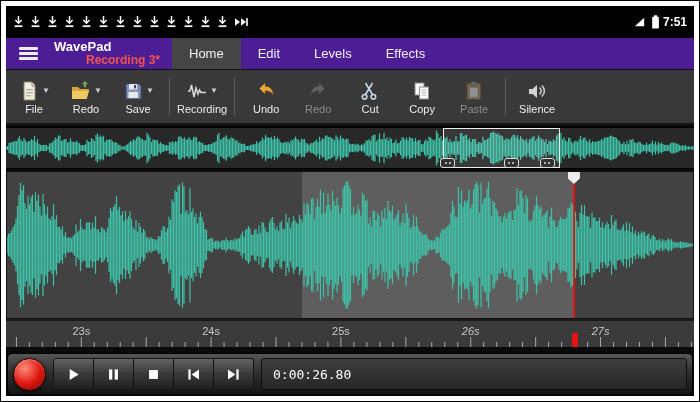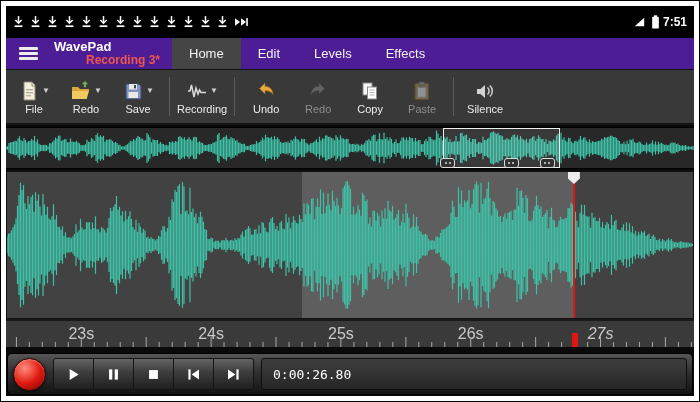--- a/index.html
+++ b/index.html
@@ -54,21 +54,21 @@
   
   .main-view{flex:1;background:#424242;position:relative;margin-top:2px;border:1px solid #111;overflow:hidden;}
   .mv-selection{position:absolute;top:0;bottom:0;background:#5e5e5e;}
   .main-view svg{position:absolute;inset:0;width:100%;height:100%;display:block;}
   .cursor-line{position:absolute;top:0;bottom:0;width:2px;background:#e21414;transform:translateX(-1px);z-index:4;}
   .cursor-flag{position:absolute;top:0;width:12px;height:12px;background:#ededed;
                clip-path:polygon(0 0,100% 0,100% 55%,50% 100%,0 55%);transform:translateX(-6px);z-index:5;}
 
   
   .ruler{height:26px;background:#3a3a3a;position:relative;flex-shrink:0;border-top:2px solid #191919;}
-  .ruler-label{position:absolute;top:4px;transform:translateX(-50%);color:#c9c9c9;font-size:16px;}
+  .ruler-label{position:absolute;top:4px;transform:translateX(-50%);color:#c9c9c9;font-size:11px;}
   .ruler-ticks{position:absolute;bottom:0;left:0;width:100%;height:11px;display:block;}
   .ruler-marker{position:absolute;bottom:0;width:6px;height:14px;background:#e21414;transform:translateX(-3px);z-index:2;}
 
   .bottom-gap{height:6px;flex-shrink:0;background:#0a0a0a;}
 
   
   .transport{height:40px;margin:0 1px 1px 1px;background:linear-gradient(#565656,#303030 45%,#141414);
              border-radius:5px;display:flex;align-items:center;padding:0 5px;flex-shrink:0;border:1px solid #000;}
   .record-btn{width:31px;height:31px;border-radius:50%;flex-shrink:0;margin-right:7px;cursor:pointer;
               background:radial-gradient(circle at 35% 30%,#ff8d7a,#e01810 52%,#6e0905 100%);
@@ -300,20 +300,34 @@
                 <path d="M17.5 8.5L12 3v3.3c-4.6.2-7.6 2.9-8.1 8.2 1.9-2.8 4.3-3.9 8.1-3.8V14z" fill="#8c8c8c" stroke="#555" stroke-width="0.6"></path>
               </svg>
             </span>
           </span>
           <span class="tb-label">Redo</span>
         </div>
         <div class="tb-btn">
           <span class="tb-iconrow">
             <span class="tb-icon">
               <svg viewBox="0 0 22 22">
+                <g stroke="#c9d5e5" stroke-width="1.6" fill="none">
+                  <path d="M6.5 3l7 11.5M13.5 3l-7 11.5"></path>
+                  <circle cx="5.6" cy="16.8" r="2.3"></circle>
+                  <circle cx="14.4" cy="16.8" r="2.3"></circle>
+                </g>
+              </svg>
+            </span>
+          </span>
+          <span class="tb-label">Cut</span>
+        </div>
+        <div class="tb-btn">
+          <span class="tb-iconrow">
+            <span class="tb-icon">
+              <svg viewBox="0 0 22 22">
                 <rect x="4" y="3" width="9" height="12" fill="#f7f7f7" stroke="#8a8a8a"></rect>
                 <rect x="8.5" y="7" width="9" height="12" fill="#ffffff" stroke="#8a8a8a"></rect>
                 <path d="M10.5 10h5M10.5 12.5h5M10.5 15h5" stroke="#b0b0b0"></path>
               </svg>
             </span>
           </span>
           <span class="tb-label">Copy</span>
         </div>
         <div class="tb-btn disabled">
           <span class="tb-iconrow">
@@ -368,21 +382,21 @@
         </svg>
       <div class="cursor-line" style="left: 82.6415%; background: rgb(226, 20, 20);"></div>
       <div class="cursor-flag" style="left: 82.6415%;"></div>
     </div>
 
     <div class="ruler">
       <div>
           <span class="ruler-label" style="left: 10.9434%;">23s</span>
           <span class="ruler-label" style="left: 29.8113%;">24s</span>
           <span class="ruler-label" style="left: 48.6792%;">25s</span>
-          <span class="ruler-label" style="left: 67.5472%;">26s</span>
+          <span class="ruler-label" style="left: 67.5472%; font-style: italic;">26s</span>
           <span class="ruler-label" style="left: 86.4151%; font-style: italic;">27s</span>
         </div>
       <svg class="ruler-ticks" preserveAspectRatio="none" viewBox="0 0 686 11">
           <line x1="10.4" x2="10.4" y1="1" y2="11" stroke="#a8a8a8" stroke-width="1"></line>
           <line x1="23.3" x2="23.3" y1="6" y2="11" stroke="#a8a8a8" stroke-width="1"></line>
           <line x1="36.2" x2="36.2" y1="6" y2="11" stroke="#a8a8a8" stroke-width="1"></line>
           <line x1="49.2" x2="49.2" y1="6" y2="11" stroke="#a8a8a8" stroke-width="1"></line>
           <line x1="62.1" x2="62.1" y1="6" y2="11" stroke="#a8a8a8" stroke-width="1"></line>
           <line x1="75.1" x2="75.1" y1="1" y2="11" stroke="#a8a8a8" stroke-width="1"></line>
           <line x1="88.0" x2="88.0" y1="6" y2="11" stroke="#a8a8a8" stroke-width="1"></line>

